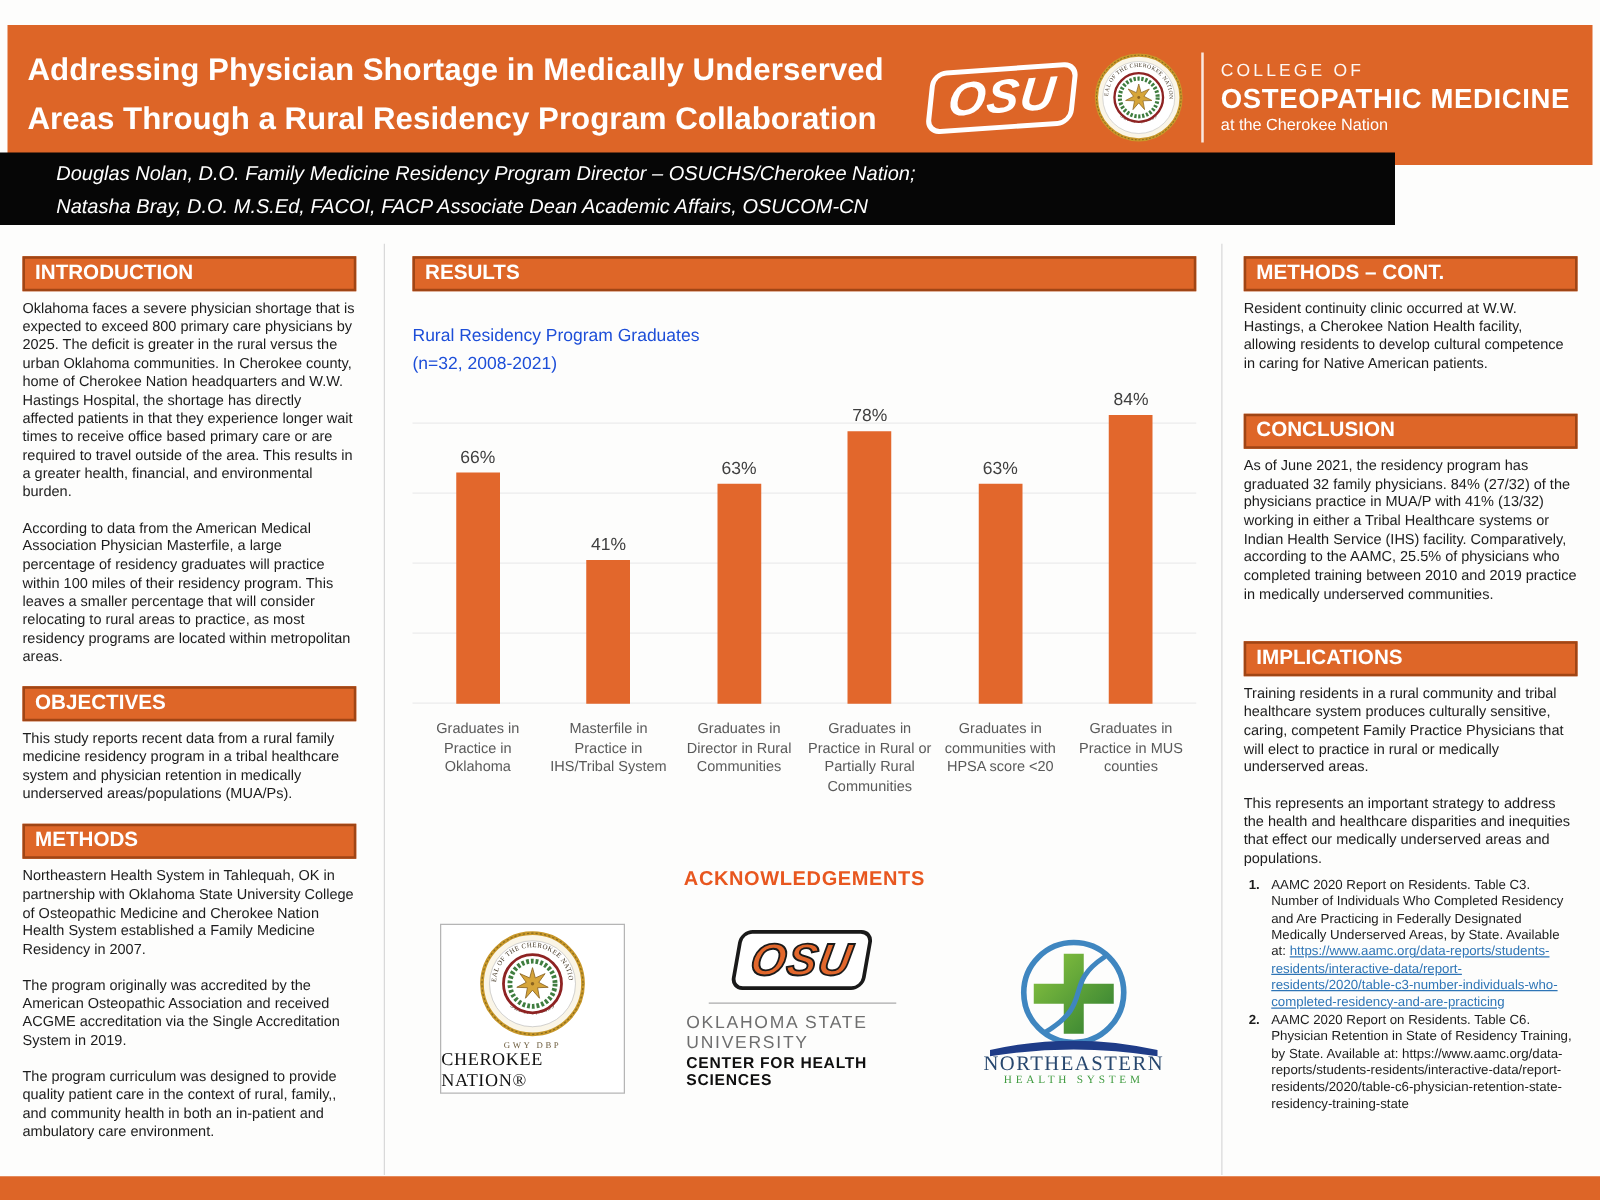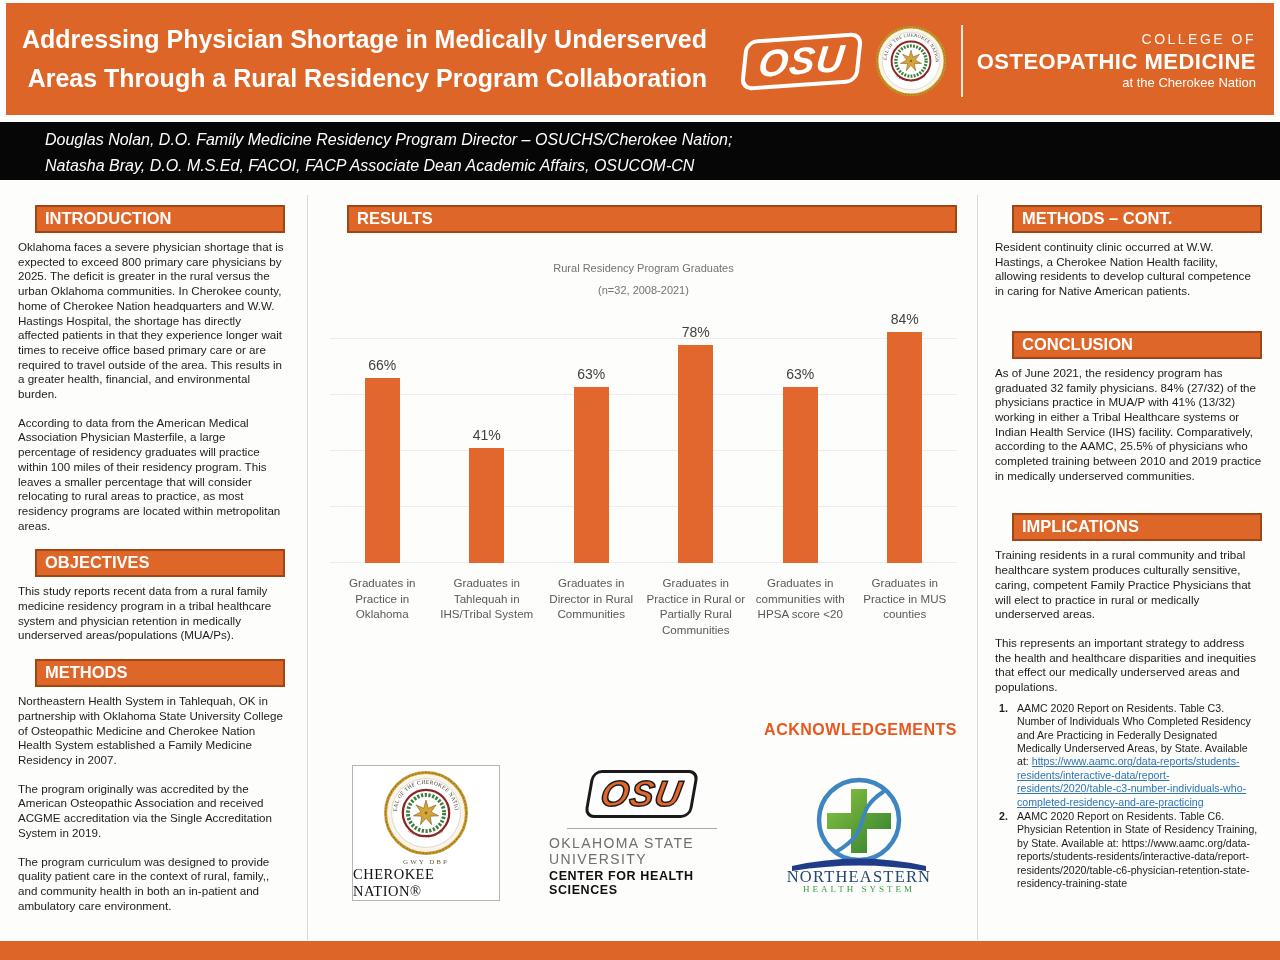--- a/index.html
+++ b/index.html
@@ -1,58 +1,58 @@
 <!DOCTYPE html>
 <html><head>
 <meta charset="utf-8">
 <style>
   * { margin:0; padding:0; box-sizing:border-box; }
   html,body { width:1280px; height:960px; font-family:"Liberation Sans", sans-serif; background:#fdfdfc; }
   .poster { position:relative; width:1280px; height:960px; overflow:hidden; background:#fdfdfc; }
 
   
-  .banner { position:absolute; left:6px; top:3px; width:1268px; height:112px; background:#DD6527;text-align:right; }
+  .banner { position:absolute; left:6px; top:20px; width:1268px; height:112px; background:#DD6527; }
   .title-block { position:absolute; left:16px; top:17px; color:#fff; font-weight:bold; font-size:25px; line-height:39px; }
   .header-logos { position:absolute; right:18px; top:18px; height:80px; display:flex; align-items:center; gap:14px; }
   .osu-mark { border:4px solid #fff; border-radius:12px; transform:skewX(-10deg) rotate(-4deg); padding:0 12px; font-style:italic; font-weight:900; font-size:38px; color:#fff; letter-spacing:1px; }
   .seal-sm { width:72px; height:72px; }
   .vbar { width:2px; height:72px; background:rgba(255,255,255,.85); }
   .college { color:#fff; line-height:1.15; }
   .college .c1 { font-size:14px; letter-spacing:2.5px; font-weight:400; opacity:.95; }
   .college .c2 { font-size:22px; font-weight:bold; letter-spacing:.5px; margin-top:2px; }
   .college .c3 { font-size:13px; margin-top:2px; }
 
-  .authors { position:absolute; left:0; top:122px; width:1280px; height:58px; background:#060606; color:#fff; font-style:italic; font-size:16px; line-height:26px; padding:5px 0 0 45px; }
+  .authors { position:absolute; left:0; top:122px; width:1116px; height:58px; background:#060606; color:#fff; font-style:italic; font-size:16px; line-height:26px; padding:5px 0 0 45px; }
 
   
   .vdiv { position:absolute; top:195px; width:1px; height:745px; background:#d9d9d9; }
   .col { position:absolute; top:205px; }
   .col-left  { left:18px;  width:267px; }
   .col-mid   { left:330px; width:627px; }
   .col-right { left:995px; width:267px; }
 
-  .sec-h { background:#DE6628; border:2px solid #A04515; color:#fff; font-weight:bold; font-size:16.5px; padding:2px 8px 3px;margin-left:17px; }
+  .sec-h { background:#DE6628; border:2px solid #A04515; color:#fff; font-weight:bold; font-size:16.5px; padding:2px 8px 3px; }
   .body-txt { font-size:11.6px; line-height:14.7px; color:#1c1c1c; margin-top:7px; }
   .body-txt p { margin-bottom:14px; }
   .body-txt p.tight { margin-bottom:0; }
   .gap32 { margin-top:32px; } .gap30 { margin-top:30px; } .gap28 { margin-top:28px; }
   .gap16 { margin-top:16px; }
 
   
-  .chart-title { margin-top:24px; text-align:center; font-size:11px; color:#737373; line-height:22px; }
+  .chart-title { margin-top:24px; font-size:14px; color:#1d4ed8; line-height:22px; }
   .plot { position:relative; margin-top:10px; height:252px; }
   .gridline { position:absolute; left:0; right:0; height:1px; background:#ececec; }
   .bars { position:absolute; left:0; right:0; bottom:0; top:0; display:flex; }
   .bar-slot { flex:1; display:flex; flex-direction:column; align-items:center; justify-content:flex-end; }
   .bar-label { font-size:14px; color:#3f3f3f; margin-bottom:5px; }
   .bar { width:35px; background:#E2672C; }
   .cats { display:flex; margin-top:12px; }
   .cat { flex:1; text-align:center; font-size:11.6px; line-height:15.5px; color:#595959; padding:0 2px; }
 
-  .ack-title { margin-top:84px; text-align:right; font-weight:bold; font-size:16px; color:#E8571F; letter-spacing:.5px; }
+  .ack-title { margin-top:58px; text-align:center; font-weight:bold; font-size:16px; color:#E8571F; letter-spacing:.5px; }
   .logo-row { margin-top:26px; display:flex; align-items:center; justify-content:space-between; padding:0 22px; }
 
   
   .cn-box { width:148px; height:136px; background:#fff; border:1px solid #b5b5b5; display:flex; flex-direction:column; align-items:center; padding-top:4px; }
   .cn-box svg { width:90px; height:90px; }
   .cn-syll { font-family:"Liberation Serif", serif; font-size:7px; color:#6b5a3a; letter-spacing:2px; margin-top:2px; }
   .cn-name { font-family:"Liberation Serif", serif; font-size:14.5px; color:#111; letter-spacing:.5px; }
 
   
   .osu-ack { display:flex; flex-direction:column; align-items:center; width:185px; }
@@ -182,21 +182,21 @@
             <div class="bar" style="height: 176.4px; background: rgb(226, 103, 44);"></div>
           </div>
           <div class="bar-slot">
             <div class="bar-label">84%</div>
             <div class="bar" style="height: 235.2px; background: rgb(226, 103, 44);"></div>
           </div>
         </div>
       </div>
     <div class="cats" id="cats">
         <div class="cat">Graduates in Practice in Oklahoma</div>
-        <div class="cat">Graduates in Tahlequah in IHS/Tribal System</div>
+        <div class="cat">Masterfile in Practice in IHS/Tribal System</div>
         <div class="cat">Graduates in Director in Rural Communities</div>
         <div class="cat">Graduates in Practice in Rural or Partially Rural Communities</div>
         <div class="cat">Graduates in communities with HPSA score &lt;20</div>
         <div class="cat">Graduates in Practice in MUS counties</div>
       </div>
 
     <div class="ack-title">ACKNOWLEDGEMENTS</div>
 
     <div class="logo-row">
 

